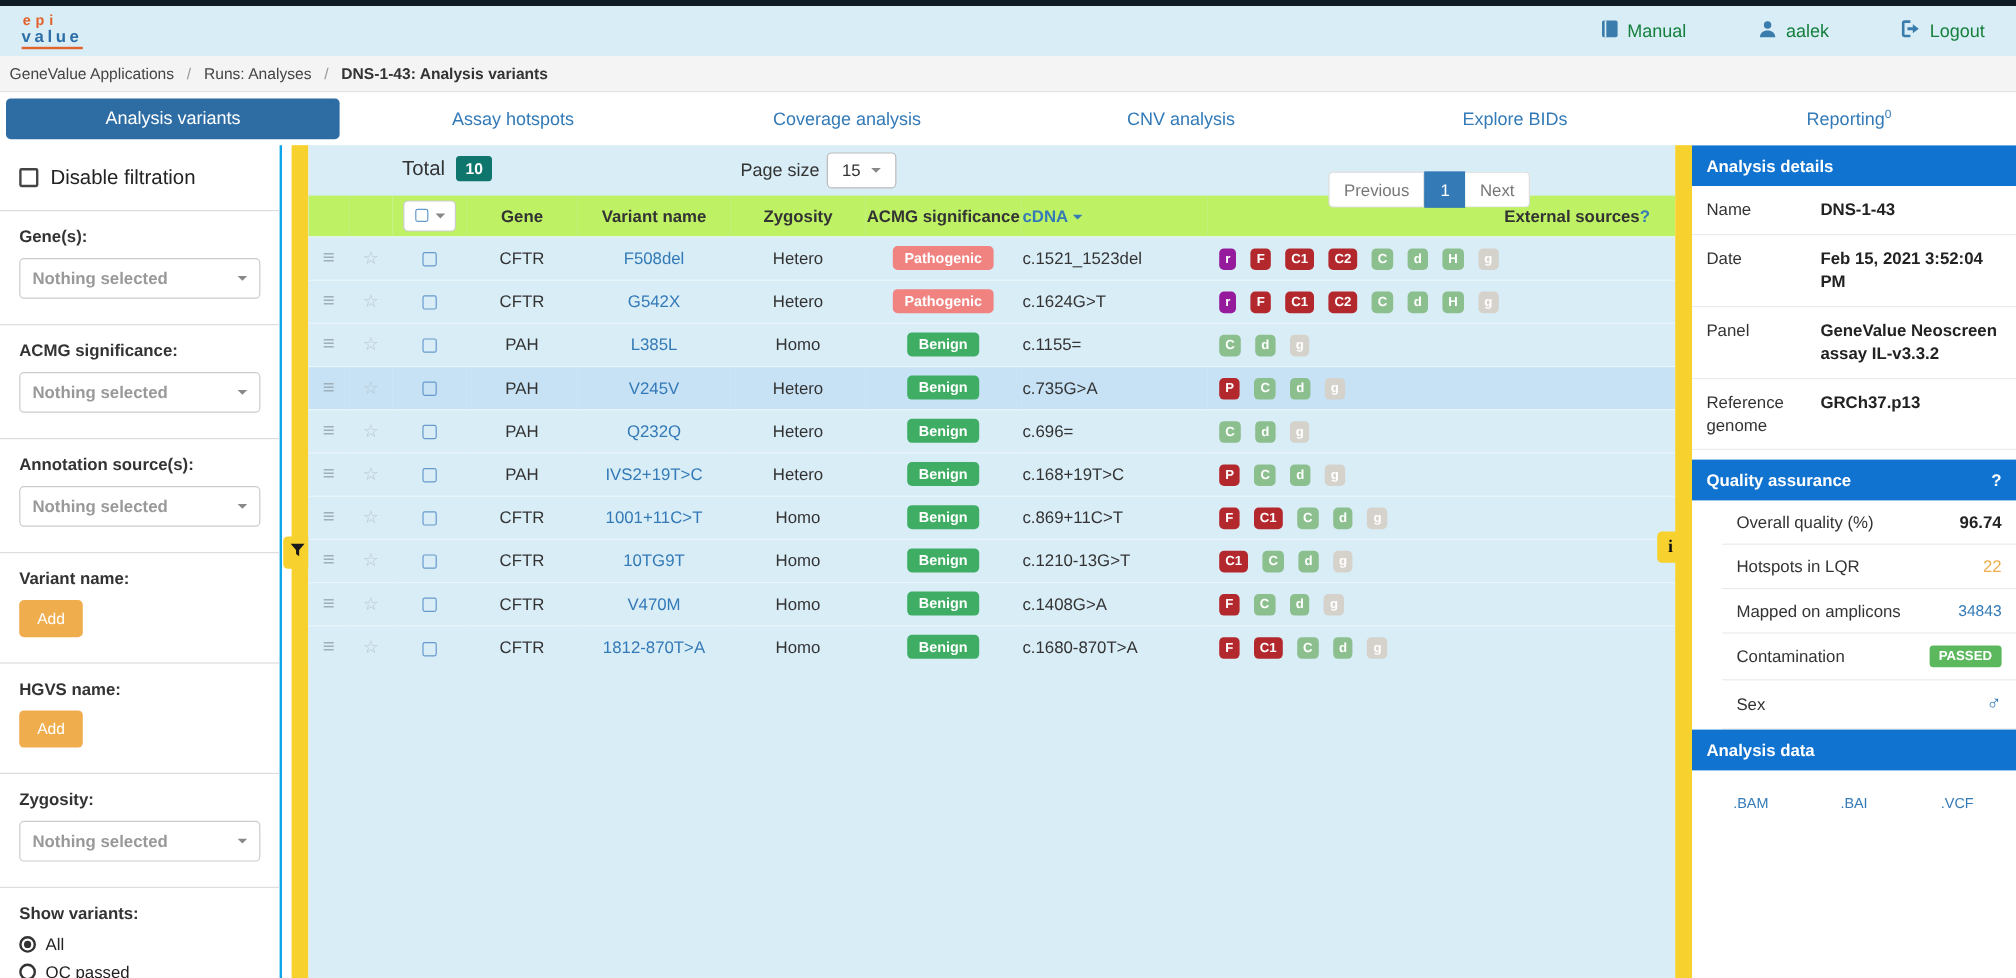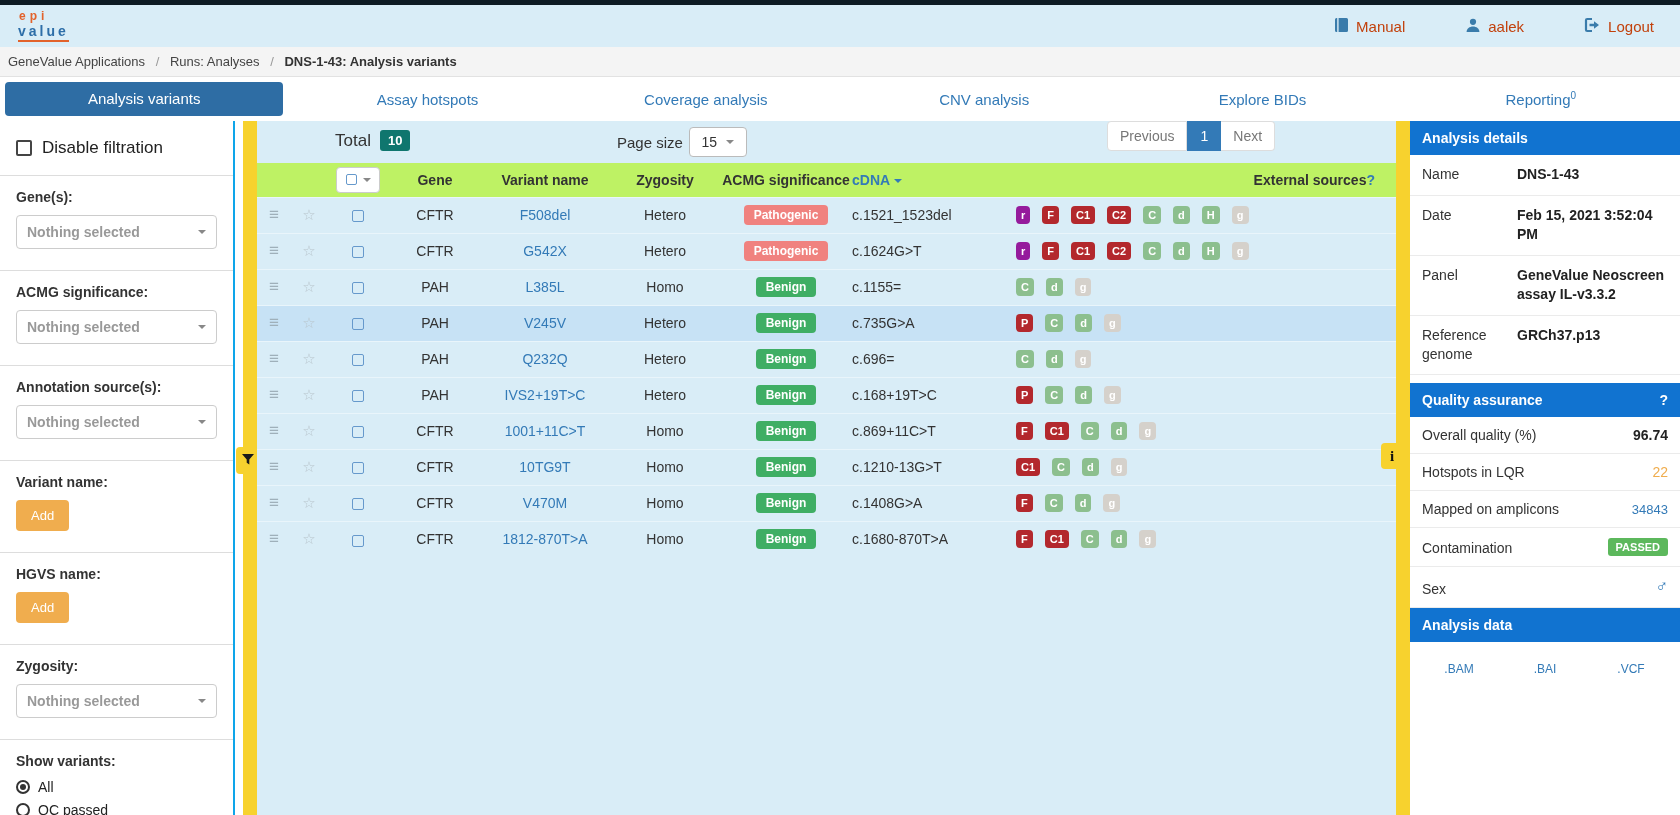--- a/index.html
+++ b/index.html
@@ -7,21 +7,21 @@
   body {
     width:1680px; height:815px; overflow:hidden;
     font-family:"Liberation Sans", sans-serif; background:#fff; color:#333;
   }
   .top-strip { height:5px; background:#0e1b24; }
   .topbar { height:42px; background:#d9edf7; display:flex; align-items:center; justify-content:space-between; padding:0 26px 0 18px; }
   .logo { line-height:1.05; cursor:pointer; }
   .logo-top { color:#e2622b; font-size:12px; font-weight:bold; letter-spacing:4px; margin-left:1px; }
   .logo-bottom { color:#2d6ea8; font-size:14px; font-weight:bold; letter-spacing:3px; display:inline-block; border-bottom:2px solid #e2622b; padding-bottom:1px; }
   .topbar-right { display:flex; align-items:center; gap:60px; }
-  .topbar-link { display:flex; align-items:center; gap:7px; color:#c2410c; font-size:15px; text-decoration:none; cursor:pointer; }
+  .topbar-link { display:flex; align-items:center; gap:7px; color:#15803d; font-size:15px; text-decoration:none; cursor:pointer; }
 
   .breadcrumb { height:30px; line-height:29px; background:#f4f4f4; border-bottom:1px solid #e2e2e2; padding-left:8px; font-size:13px; color:#444; }
   .breadcrumb .sep { color:#999; margin:0 7px; }
   .breadcrumb .last { font-weight:bold; color:#333; }
 
   .tabs { height:44px; display:flex; align-items:center; background:#fff; }
   .tab { flex:1; text-align:center; color:#337ab7; font-size:15px; cursor:pointer; }
   .tab.active { background:#2e6da4; color:#fff; margin:0 5px; border-radius:4px; height:34px; line-height:34px; }
   .tab sup { font-size:10px; }
 
@@ -44,21 +44,21 @@
   .left-strip { width:14px; background:#f7d22e; position:relative; flex-shrink:0; }
   .funnel-tab { position:absolute; left:-7px; top:326px; width:24px; height:27px; background:#f7d22e; border-radius:4px; display:flex; align-items:center; justify-content:center; cursor:pointer; }
 
   
   .main-area { flex:1; background:#d9edf7; position:relative; overflow:hidden; }
   .toolbar { height:42px; position:relative; }
   .total-group { position:absolute; left:78px; top:9px; display:flex; align-items:center; gap:9px; font-size:17px; color:#333; }
   .total-badge { background:#0f766e; color:#fff; font-size:13px; font-weight:bold; border-radius:3px; padding:3px 8px; }
   .page-group { position:absolute; left:360px; top:6px; display:flex; align-items:center; gap:6px; font-size:15px; color:#333; }
   .ps-select { width:58px; height:30px; background:#fff; border:1px solid #bbb; border-radius:4px; display:flex; align-items:center; justify-content:center; gap:9px; font-size:14px; color:#333; cursor:pointer; }
-  .pager { position:absolute; left:850px; top:0; display:flex; }
+  .pager { position:absolute; left:850px; top:22px; display:flex; }
   .pg-btn { height:30px; padding:0 12px; background:#fff; border:1px solid #ddd; font-size:14px; color:#777; display:flex; align-items:center; cursor:pointer; font-family:inherit; }
   .pg-btn.first { border-radius:4px 0 0 4px; }
   .pg-btn.last { border-radius:0 4px 4px 0; border-left:none; }
   .pg-btn.current { background:#337ab7; border-color:#337ab7; color:#fff; }
 
   table { width:100%; border-collapse:collapse; table-layout:fixed; }
   thead tr { background:#bef264; height:34px; }
   th { font-size:14px; font-weight:bold; color:#333; text-align:center; }
   tbody tr { height:36px; background:#d9edf7; border-top:1px solid #e9f5fb; }
   tbody tr.highlighted { background:#c7e2f5; }
@@ -88,21 +88,21 @@
   .info-tab { position:absolute; left:-15px; top:322px; width:22px; height:26px; background:#f7d22e; border-radius:4px 0 0 4px; display:flex; align-items:center; justify-content:center; font-family:"Liberation Serif", serif; font-weight:bold; font-size:15px; color:#111; cursor:pointer; }
 
   
   .right-panel { width:270px; background:#fff; overflow:hidden; flex-shrink:0; }
   .panel-header { background:#1173d0; color:#fff; font-weight:bold; font-size:14px; padding:9px 12px; display:flex; justify-content:space-between; align-items:center; }
   .panel-header.qa { margin-top:8px; }
   .q-help { color:#fff; font-weight:bold; cursor:pointer; }
   .kv-row { display:flex; padding:10px 12px; border-bottom:1px solid #ebebeb; font-size:14px; }
   .kv-label { width:95px; color:#333; flex-shrink:0; line-height:1.35; }
   .kv-value { font-weight:bold; color:#222; flex:1; line-height:1.4; }
-  .qa-row { display:flex; justify-content:space-between; align-items:flex-end; padding:10px 12px; border-bottom:1px solid #ebebeb; font-size:14px; color:#333; }
+  .qa-row { display:flex; justify-content:space-between; align-items:center; padding:10px 12px; border-bottom:1px solid #ebebeb; font-size:14px; color:#333;margin-left:25px; }
   .qa-value.bold { font-weight:bold; color:#222; }
   .qa-value.orange { color:#f0ad4e; }
   .qa-value.blue { color:#337ab7; font-size:13px; }
   .qa-value.male { color:#337ab7; font-size:17px; }
   .passed-badge { background:#5cb85c; color:#fff; font-size:11px; font-weight:bold; padding:3px 8px; border-radius:3px; }
   .file-links { display:flex; padding:20px 6px; }
   .file-link { flex:1; text-align:center; color:#337ab7; font-size:12px; cursor:pointer; text-decoration:none; }
 </style>
 </head>
 <body>

